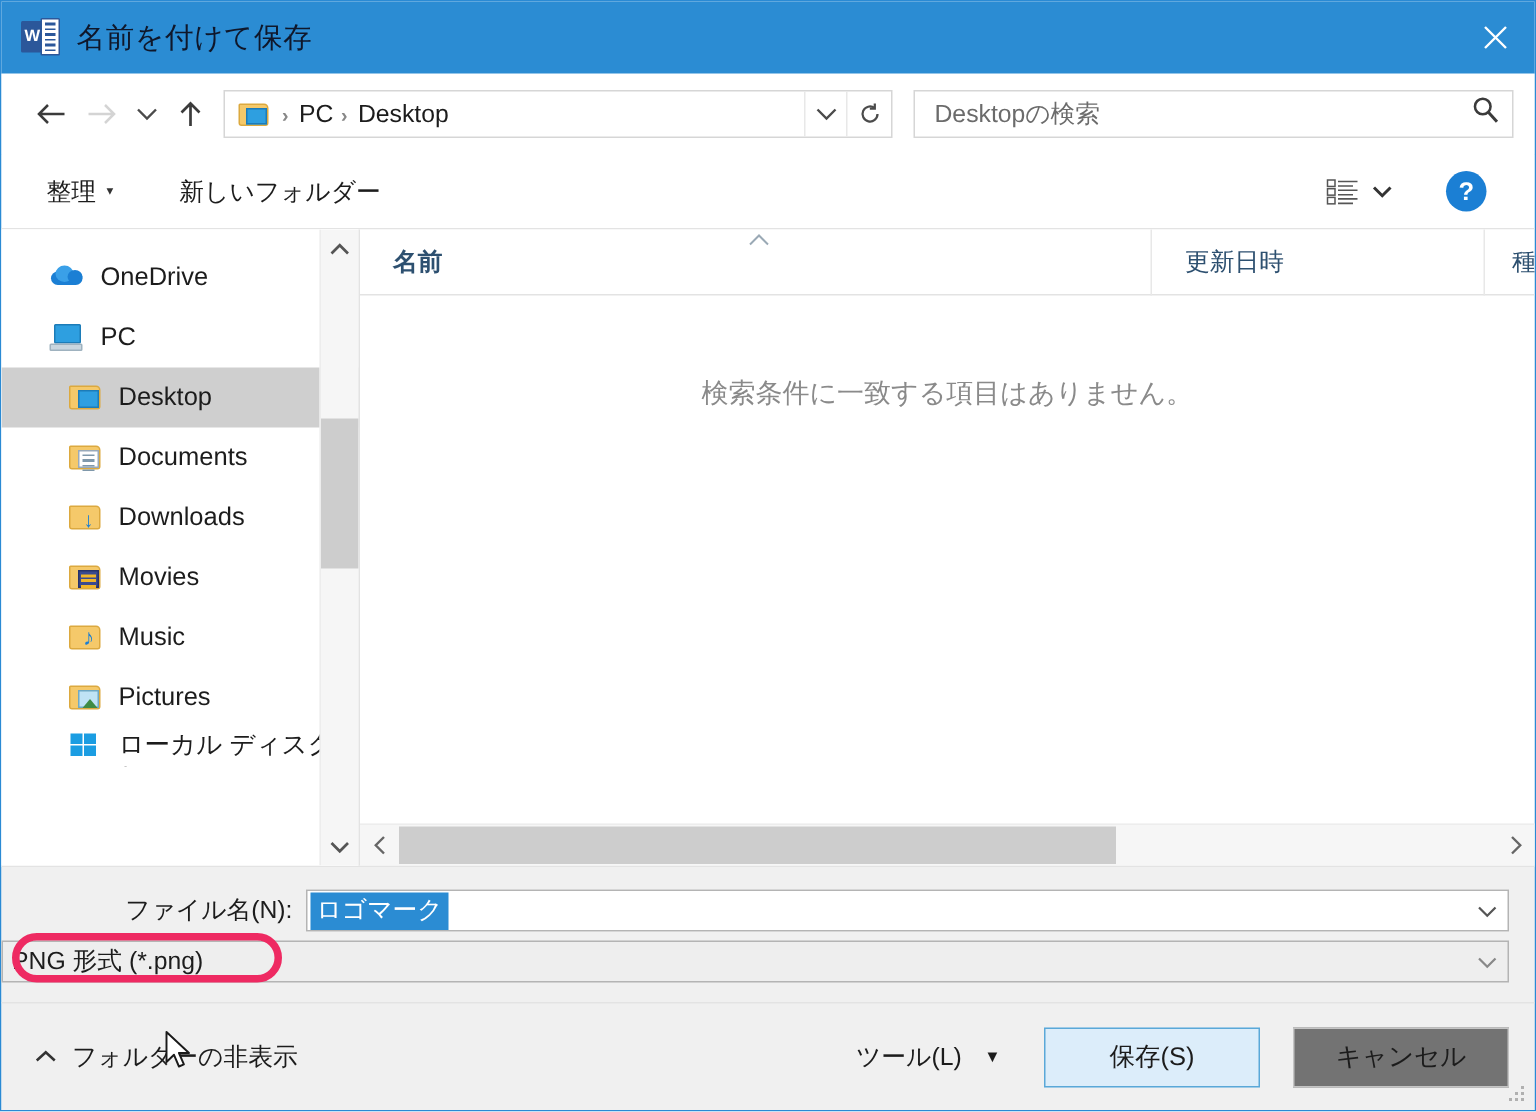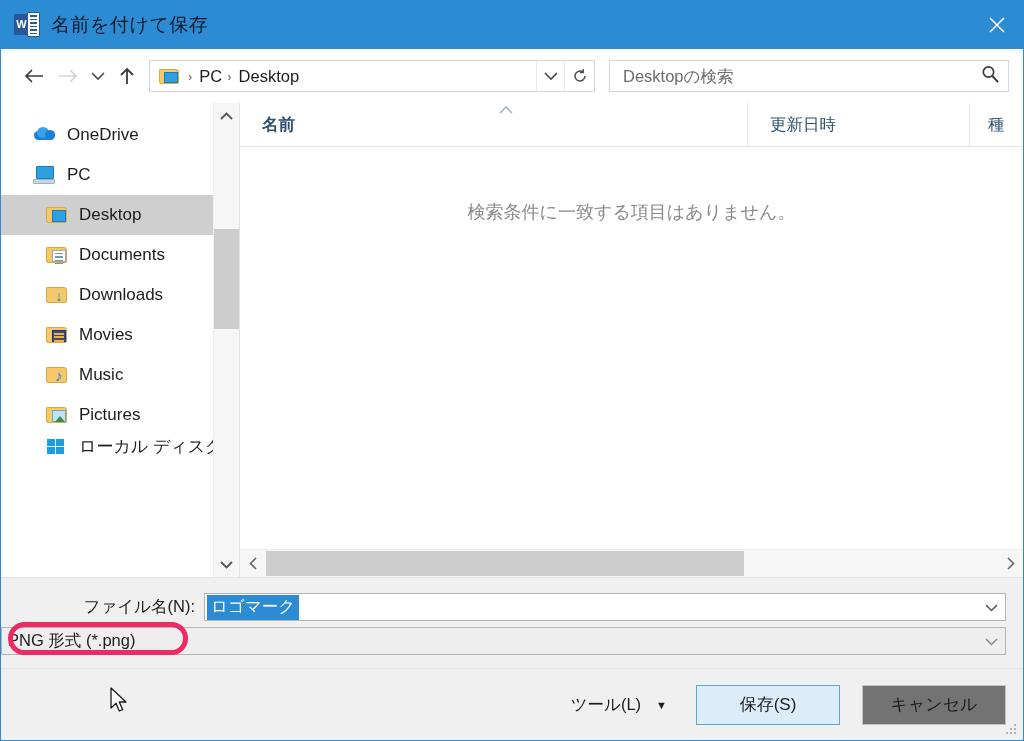--- a/index.html
+++ b/index.html
@@ -283,21 +283,21 @@
     position: relative;
   }
   .col {
     font-size: 16.5px; color: #2d5070;
     padding-left: 22px; height: 44px;
     display: flex; align-items: center;
     position: relative;
   }
   .col + .col { border-left: 1px solid #e8e8e8; }
   .col-name { width: 507px; flex: none; font-weight: bold; }
-  .col-date { width: 222px; flex: none; }
+  .col-date { width: 222px; flex: none; margin-left: 20px; }
   .col-type { flex: 1 1 auto; overflow: hidden; white-space: nowrap; padding-left: 18px; }
   .sortmark {
     position: absolute; left: 258px; top: 0px;
     color: #9aa9b5; font-size: 13px;
   }
   .emptyarea {
     flex: 1 1 auto;
     display: flex; align-items: flex-start; justify-content: center;
     padding-top: 53px;
     min-height: 0;
@@ -488,20 +488,45 @@
       <input placeholder="Desktopの検索" style="">
       <span>
         <svg width="19" height="19" viewBox="0 0 19 19">
             <circle cx="7.5" cy="7" r="5.2" stroke="#3b3b3b" stroke-width="1.7" fill="none"></circle>
             <path d="M11.4 11 L17 17.2" stroke="#3b3b3b" stroke-width="2" fill="none"></path>
           </svg>
       </span>
     </div>
   </div>
 
+  <div class="toolbar">
+    <div class="tb-item">
+      <span>整理</span>
+      <span class="caret">▾</span>
+    </div>
+    <div class="tb-gap"></div>
+    <div class="tb-item">
+      <span>新しいフォルダー</span>
+    </div>
+    <div class="tb-spacer"></div>
+    <div class="view-icon">
+      <svg width="22" height="18" viewBox="0 0 22 18">
+        <rect x="1" y="1" width="5" height="4.3" stroke="#555" fill="none" stroke-width="1"></rect>
+        <rect x="1" y="6.8" width="5" height="4.3" stroke="#555" fill="none" stroke-width="1"></rect>
+        <rect x="1" y="12.6" width="5" height="4.3" stroke="#555" fill="none" stroke-width="1"></rect>
+        <path d="M8 2 L21 2 M8 5 L18 5 M8 7.8 L21 7.8 M8 10.8 L18 10.8 M8 13.6 L21 13.6 M8 16.6 L18 16.6" stroke="#555" stroke-width="1.1"></path>
+      </svg>
+    </div>
+    <div class="view-caret">
+      <svg width="13" height="9" viewBox="0 0 13 9">
+          <path d="M1 2 L6.5 7.5 L12 2" stroke="#333" stroke-width="2" fill="none"></path>
+        </svg>
+    </div>
+    <div class="help-btn">?</div>
+  </div>
 
   <div class="body">
 
     <div class="sidebar">
 
       <div class="nav-item lvl0">
         <span class="ico ico-cloud">
           <span class="c1"></span>
             <span class="c2"></span>
             <span class="c3"></span>
@@ -663,20 +688,28 @@
         <span class="combo-arrow">
           <svg width="13" height="9" viewBox="0 0 13 9">
               <path d="M1 2 L6.5 7.5 L12 2" stroke="#888" stroke-width="1.5" fill="none"></path>
             </svg>
         </span>
       </div>
     </div>
   </div>
 
   <div class="footer">
+    <div class="hidefolders">
+      <span class="caret">
+        <svg width="15" height="9" viewBox="0 0 15 9">
+            <path d="M1.5 7 L7.5 1.5 L13.5 7" stroke="#333" stroke-width="1.7" fill="none"></path>
+          </svg>
+      </span>
+      <span>フォルダーの非表示</span>
+    </div>
     <div class="footer-spacer"></div>
     <div class="tools">
       <span>ツール(L)</span>
       <span class="caret">▼</span>
     </div>
     <div class="btn btn-save">
       <span>保存(S)</span>
     </div>
     <div class="btn btn-cancel">
       <span>キャンセル</span>

